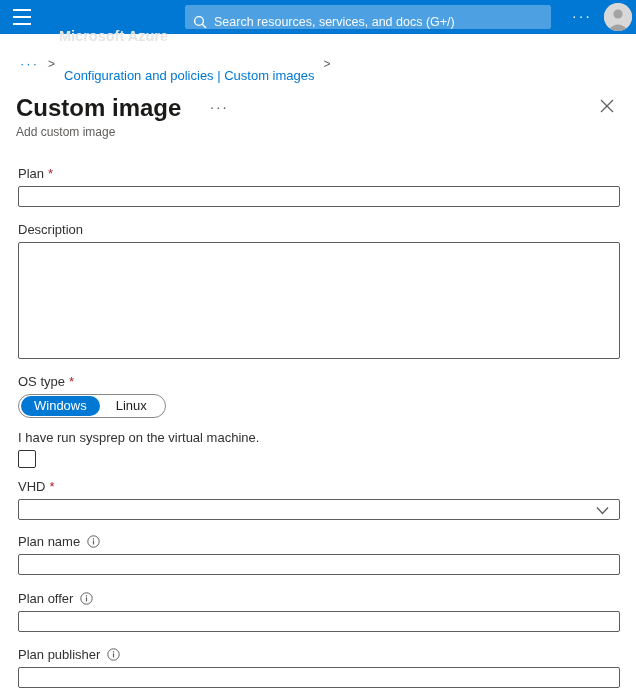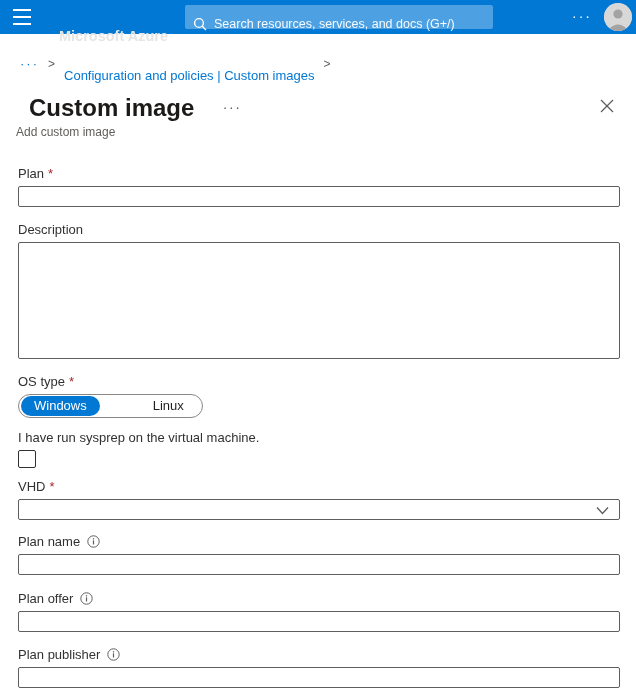--- a/index.html
+++ b/index.html
@@ -5,40 +5,40 @@
   * { margin:0; padding:0; box-sizing:border-box; }
   html,body { width:636px; height:690px; background:#ffffff; overflow:hidden;
               font-family:"Liberation Sans", sans-serif; color:#323130; }
 
   
   .topbar { height:34px; background:#0078d4; position:relative; display:flex; align-items:center; }
   .hamburger { margin-left:13px; width:20px; height:16px; display:flex; flex-direction:column;
                justify-content:space-between; cursor:pointer; background:none; border:none; }
   .hamburger span { display:block; height:2px; width:18px; background:#ffffff; }
   .brand { color:#e5e5e5; font-weight:700; font-size:14.5px; margin-left:26px; white-space:nowrap;margin-top:38px; }
-  .searchbox { position:absolute; left:185px; top:5px; width:308px; height:24px;
-               background:rgba(255,255,255,0.30); border-radius:2px; display:flex; align-items:flex-start; padding:12px 8px; }
+  .searchbox { position:absolute; left:185px; top:5px; width:366px; height:24px;
+               background:rgba(255,255,255,0.30); border-radius:2px; display:flex; align-items:flex-end; padding:0 8px; }
   .searchbox svg { flex:0 0 auto; margin-right:7px; }
   .search-input { flex:1; background:transparent; border:none; outline:none; color:#ffffff;
                   font-size:12.5px; font-family:inherit; }
   .search-input::placeholder { color:#ffffff; opacity:.95; }
   .topbar-more { position:absolute; right:44px; top:8px; color:#ffffff; font-size:14px;
                  letter-spacing:2px; background:none; border:none; cursor:pointer; }
   .avatar { position:absolute; right:4px; top:3px; width:28px; height:28px; border-radius:50%;
             overflow:hidden; cursor:pointer; border:none; padding:0; background:#d8d8d8; }
 
   
   .breadcrumb { padding:10px 0 0 20px; font-size:13px; display:flex; align-items:center; gap:9px; }
   .crumb-more { color:#0078d4; letter-spacing:2px; cursor:pointer; }
   .crumb-sep  { color:#605e5c; font-size:12px; }
   .crumb-link { color:#0078d4; cursor:pointer; text-decoration:none;margin-top:24px; }
 
   
   .page-head { position:relative; padding:11px 16px 0 16px; }
-  .page-title { display:inline-block; font-size:24px; font-weight:700; color:#1b1a19;margin-left:13px; }
+  .page-title { display:inline-block; font-size:24px; font-weight:700; color:#1b1a19; }
   .title-more { display:inline-block; margin-left:24px; color:#605e5c; font-size:14px;
                 letter-spacing:1.5px; vertical-align:4px; background:none; border:none; cursor:pointer; }
   .close-btn { position:absolute; right:22px; top:16px; background:none; border:none; cursor:pointer; line-height:0; }
   .page-subtitle { font-size:12px; color:#605e5c; margin-top:3px; }
 
   
   .form { padding:0 16px 0 18px; font-size:13px; }
   .field-label { display:flex; align-items:center; margin-bottom:5px; color:#323130; }
   .req { color:#a4262c; margin-left:4px; }
   .info-icon { margin-left:7px; line-height:0; }
@@ -52,21 +52,21 @@
   .f-os   { margin-top:15px; }
   .f-sysprep { margin-top:12px; }
   .f-vhd  { margin-top:11px; }
   .f-plan1 { margin-top:14px; }
   .f-plan2 { margin-top:16px; }
   .f-plan3 { margin-top:15px; }
   .f-plan3 .text-input { margin-bottom:10px; }
 
   
   .toggle { display:inline-flex; align-items:center; border:1px solid #8a8886; border-radius:13px;
-            height:24px; padding:0 2px;gap:37px; }
+            height:24px; padding:0 2px; }
   .toggle-opt { border:none; background:transparent; font:inherit; cursor:pointer; color:#201f1e;
                 padding:2px 16px; border-radius:10px; height:20px; line-height:16px; }
   .toggle-opt.selected { background:#0078d4; color:#ffffff; padding:2px 13px; }
 
   
   .checkbox { appearance:none; -webkit-appearance:none; width:18px; height:18px; margin-top:5px;
               border:1px solid #323130; border-radius:2px; background:#fff; cursor:pointer; display:block; }
 
   
   .select-box { position:relative; display:flex; align-items:center; width:100%; height:21px;

